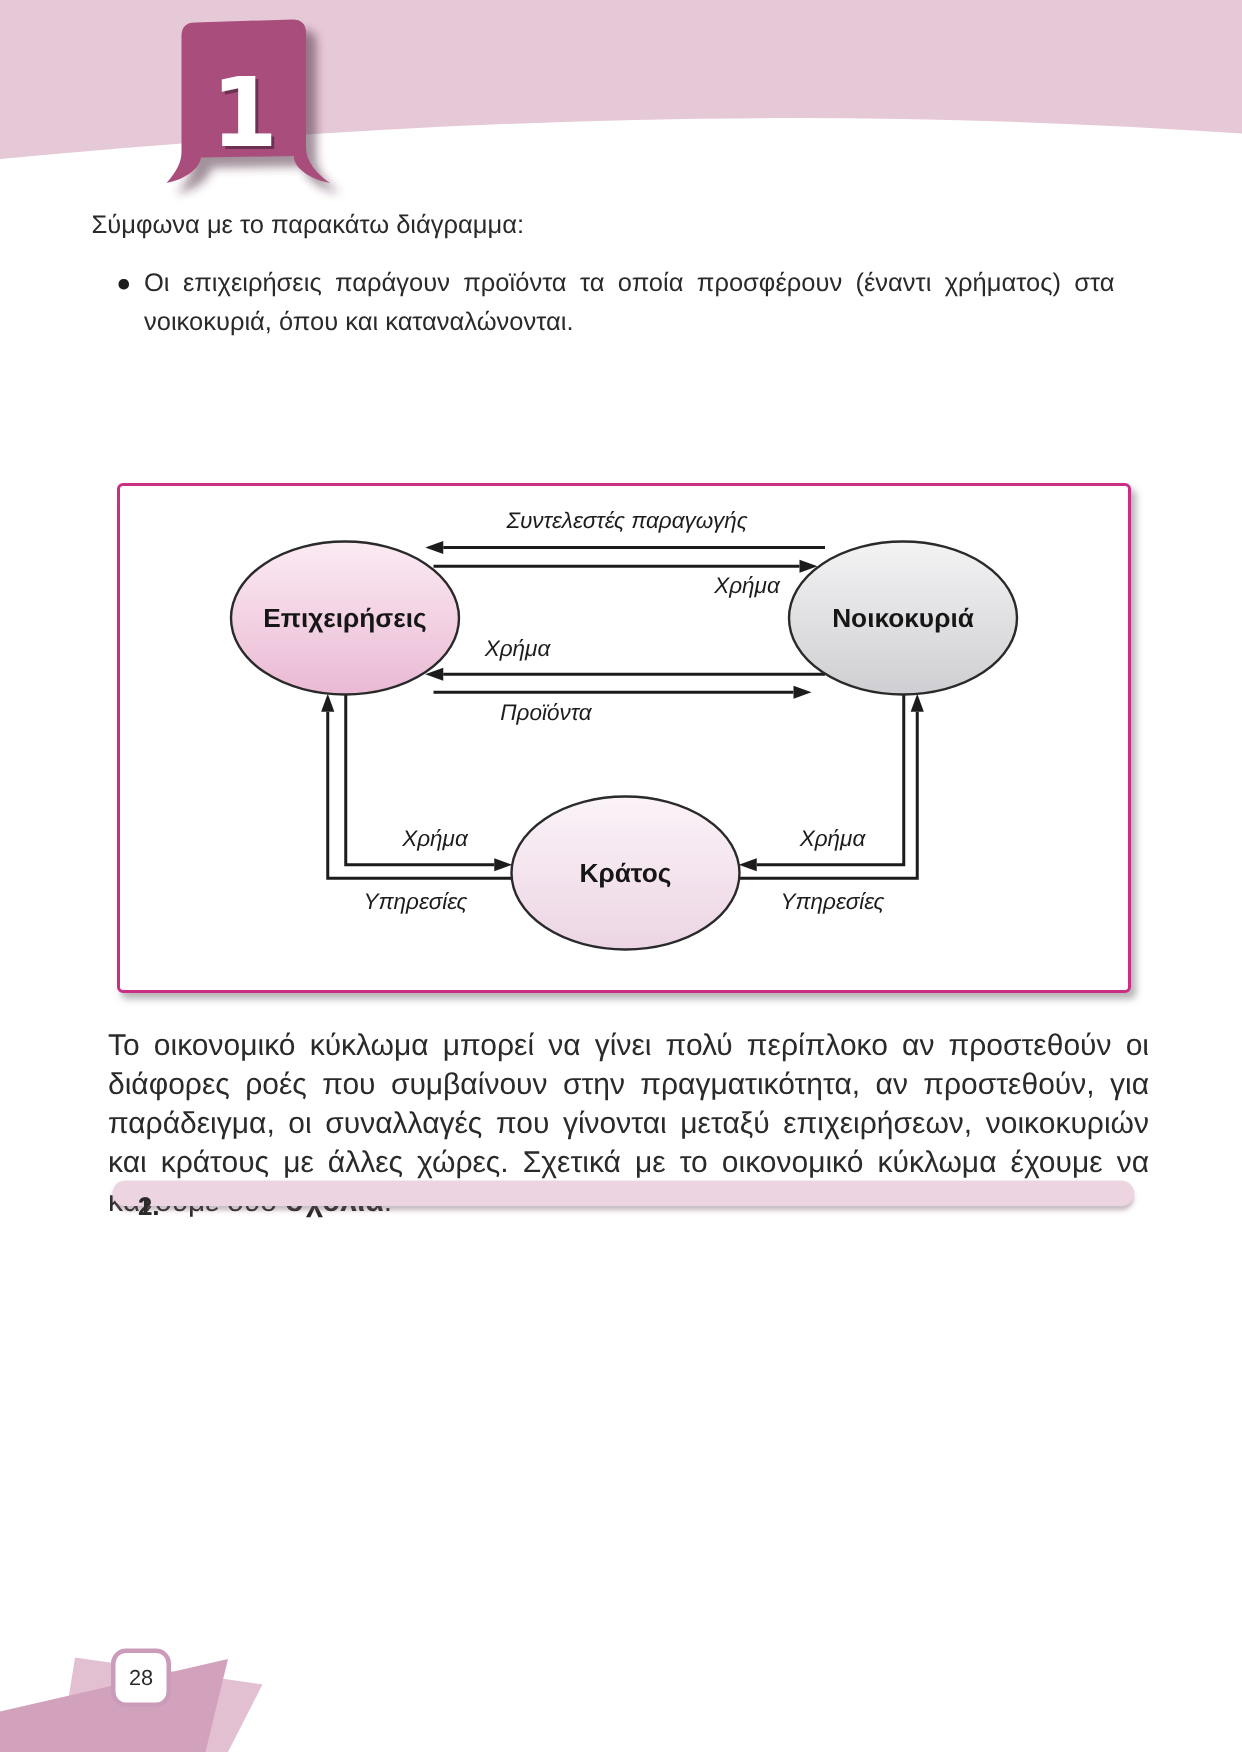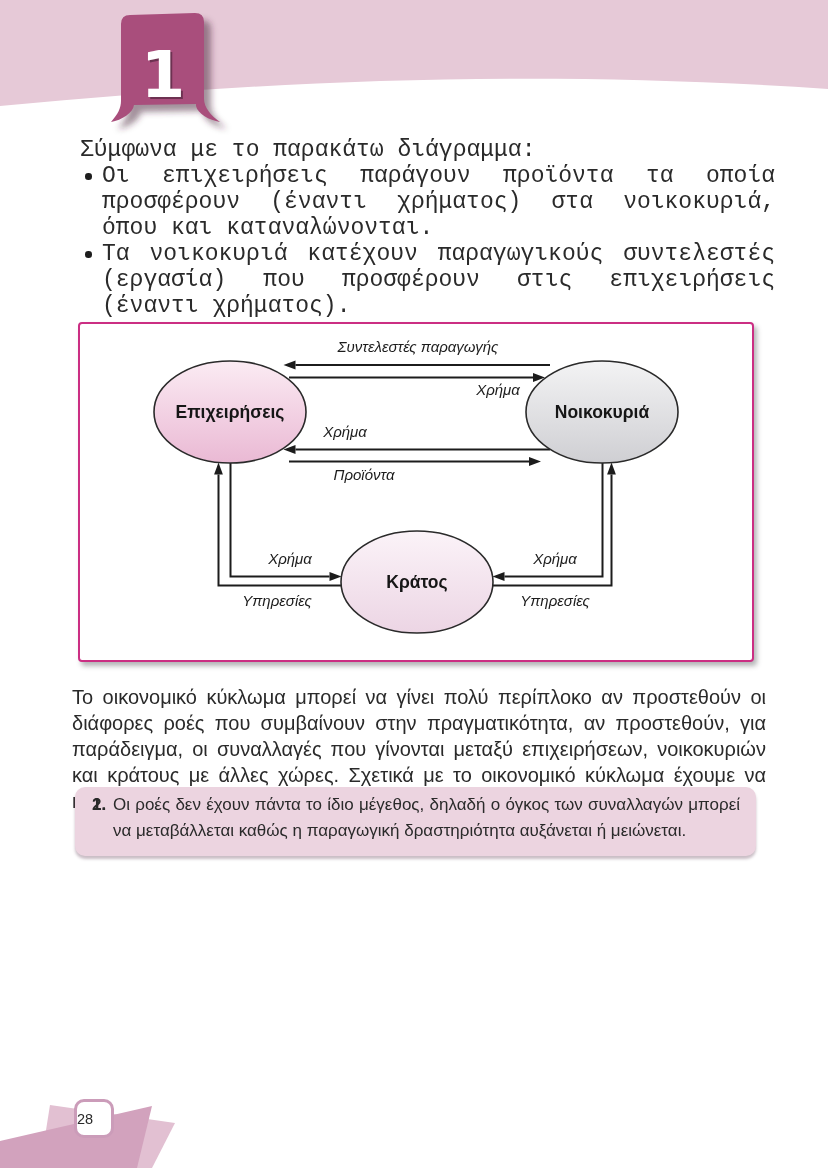--- a/index.html
+++ b/index.html
@@ -4,26 +4,26 @@
 <style>
   html,body{margin:0;padding:0;background:#fff;}
   .page{
     position:relative;width:828px;height:1168px;background:#ffffff;overflow:hidden;
     font-family:"Liberation Sans","DejaVu Sans",sans-serif;color:#2a2a2a;
   }
   
   .header-svg{position:absolute;left:0;top:0;width:828px;height:140px;display:block;}
   
   .intro{
-    position:absolute;left:80px;top:137px;width:695px;
-    font-size:23px;line-height:26px;text-align:justify;font-family:Liberation Mono, monospace;
+    position:absolute;left:61px;top:137px;width:695px;
+    font-size:17px;line-height:26px;text-align:justify;
   }
   .intro p{margin:0;}
   .intro ul{margin:0;padding:0;list-style:none;}
-  .intro li{position:relative;padding-left:22px;margin:0;}
+  .intro li{position:relative;padding-left:22px;margin:13px;}
   .intro li::before{
     content:"";position:absolute;left:5px;top:10px;width:6.5px;height:6.5px;
     border-radius:50%;background:#1d1d1d;
   }
   
   .diagram{
     position:absolute;left:78px;top:322px;width:672px;height:336px;
     background:#ffffff;border:2.5px solid #cb2e83;border-radius:4px;
     box-shadow:3px 4px 5px rgba(90,90,95,.45);
   }
@@ -45,21 +45,21 @@
     box-shadow:0 3px 3px rgba(120,90,110,.4);
     font-size:17px;line-height:26px;text-align:justify;
   }
   .citem{position:relative;padding-left:21px;}
   .cnum{position:absolute;left:0;top:0;font-weight:bold;}
   
   .footer-svg{position:absolute;left:0;top:1093px;width:330px;height:75px;display:block;}
   .page-badge{
     position:absolute;left:74px;top:1099px;width:34px;height:33px;
     background:#ffffff;border:3px solid #cb9cb9;border-radius:10px;
-    display:flex;align-items:center;
+    display:flex;align-items:center;justify-content:center;
     font-size:14.5px;color:#2a2a2a;z-index:5;
   }
 </style>
 </head>
 <body>
 
 <div class="page">
 
   <svg class="header-svg" viewBox="0 0 828 140">
     <defs>
@@ -73,21 +73,20 @@
       <path d="M121,24 Q121,15 130,15 L195,13 Q204,13 204,22 L204,99 C204,107 211,116 220,122 C209,120 198,114 196,106 L196,104 L134,105 C133,113 122,120 111,122 C118,114 121,108 121,101 Z" fill="#a94e7c"></path>
       <text x="165" y="99" text-anchor="middle" font-family="'DejaVu Sans','Liberation Sans',sans-serif" font-size="64" font-weight="bold" fill="rgba(60,25,45,0.55)">1</text>
       <text x="163" y="97" text-anchor="middle" font-family="'DejaVu Sans','Liberation Sans',sans-serif" font-size="64" font-weight="bold" fill="#ffffff">1</text>
     </g>
   </svg>
 
   <div class="intro">
     <p>Σύμφωνα με το παρακάτω διάγραμμα:</p>
     <ul>
       <li><span>Οι επιχειρήσεις παράγουν προϊόντα τα οποία προσφέρουν (έναντι χρήματος) στα νοικοκυριά, όπου και καταναλώνονται.</span></li>
-      <li><span>Τα νοικοκυριά κατέχουν παραγωγικούς συντελεστές (εργασία) που προσφέρουν στις επιχειρήσεις (έναντι χρήματος).</span></li>
     </ul>
   </div>
 
   <div class="diagram">
     <svg viewBox="0 0 672 336">
       <defs>
         <linearGradient id="g-pink" x1="0" y1="0" x2="0" y2="1">
           <stop offset="0" stop-color="#fbebf3"></stop>
             <stop offset="1" stop-color="#eab9d4"></stop>
         </linearGradient>
@@ -161,21 +160,20 @@
   </div>
 
   <p class="para"><span>Το οικονομικό κύκλωμα μπορεί να γίνει πολύ περίπλοκο αν προστεθούν οι διάφορες ροές που συμβαίνουν στην πραγματικότητα, αν προστεθούν, για παράδειγμα, οι συναλλαγές που γίνονται μεταξύ επιχειρήσεων, νοικοκυριών και κράτους με άλλες χώρες. Σχετικά με το οικονομικό κύκλωμα έχουμε να κάνουμε δύο </span><b>σχόλια</b><span>:</span></p>
 
   <div class="comments">
     <div class="citem">
       <span class="cnum">1.</span>
     </div>
     <div class="citem">
       <span class="cnum">2.</span>
-      <span>Οι ροές δεν έχουν πάντα το ίδιο μέγεθος, δηλαδή ο όγκος των συναλλαγών μπορεί να μεταβάλλεται καθώς η παραγωγική δραστηριότητα αυξάνεται ή μειώνεται.</span>
     </div>
   </div>
 
   <svg class="footer-svg" viewBox="0 0 330 75">
     <polygon points="50,12 175,30 152,75 40,75" fill="#e2c0d2"></polygon>
     <polygon points="0,48 152,13 137,75 0,75" fill="#d2a2bd"></polygon>
   </svg>
   <div class="page-badge">
     <span>28</span>
   </div>

